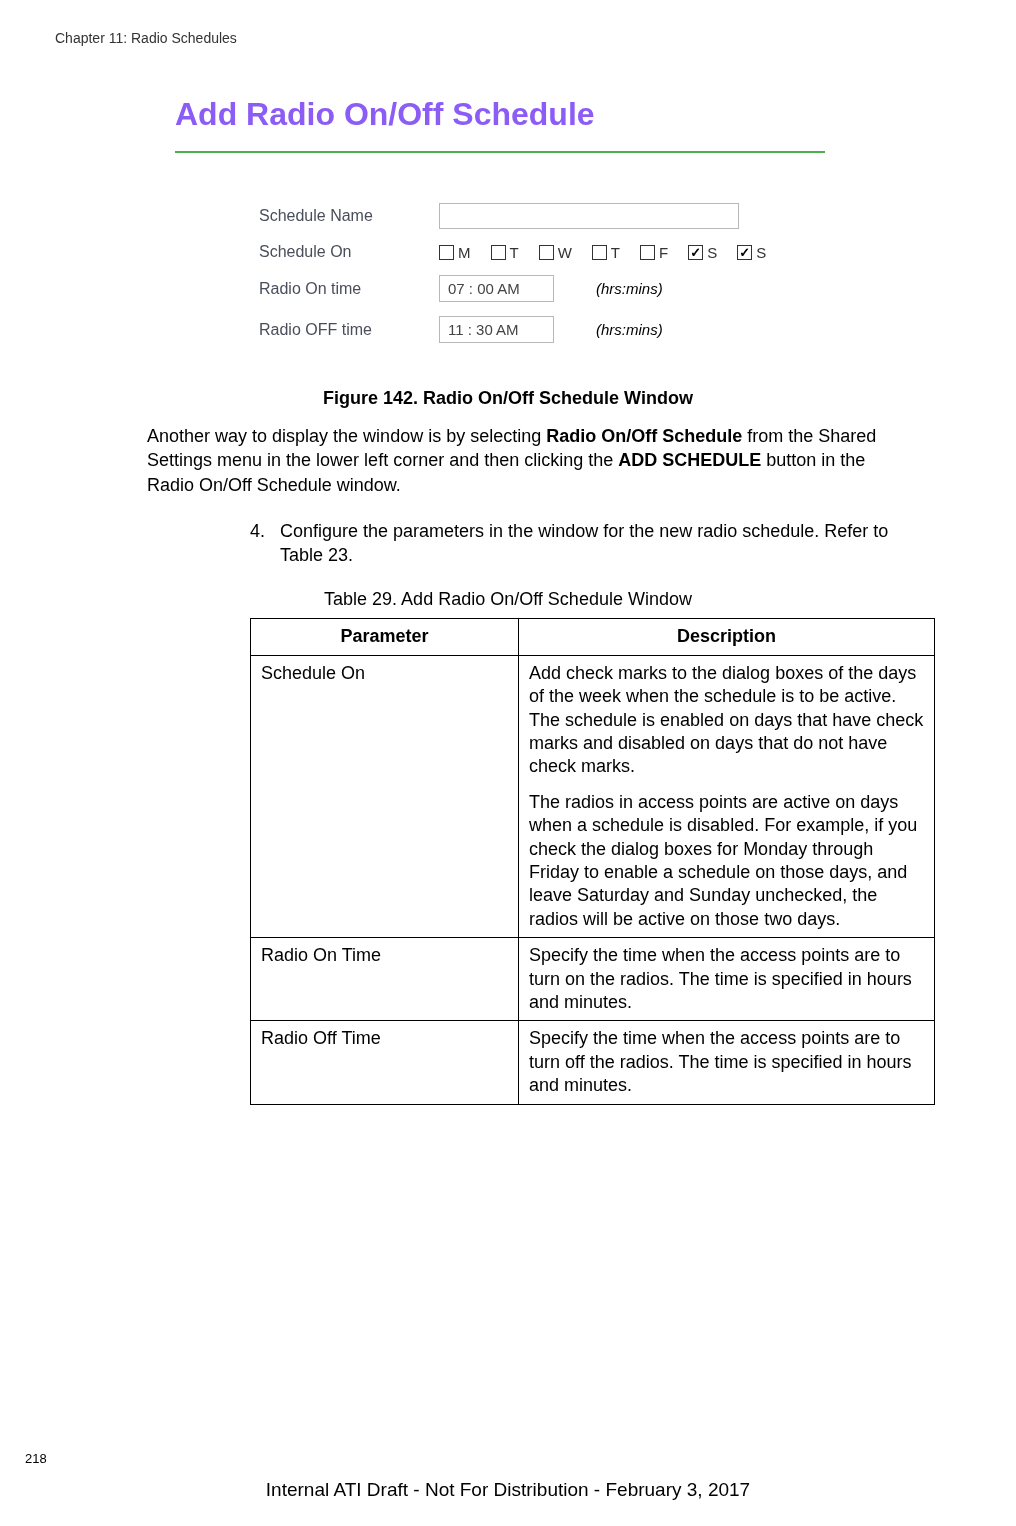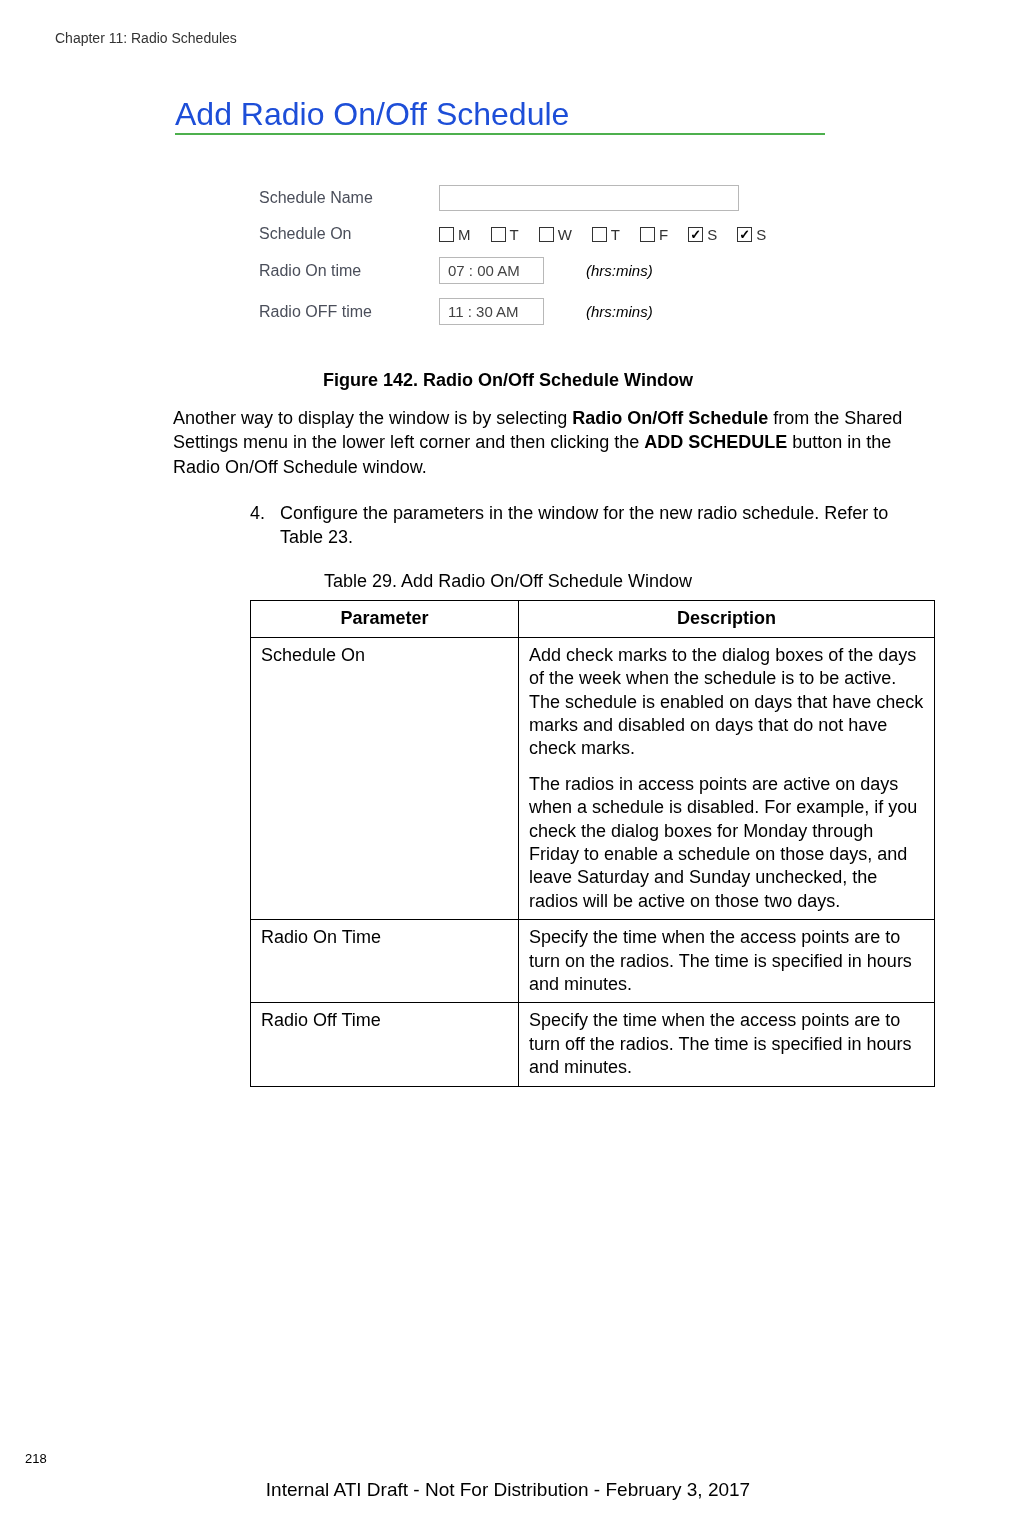--- a/index.html
+++ b/index.html
@@ -16,22 +16,23 @@
       font-size: 14px;
       color: #333;
       margin-bottom: 50px;
     }
     .figure-box {
       margin-left: 120px;
       margin-right: 60px;
     }
     .app-title {
       font-size: 32px;
-      font-weight: normal;
-      color: #1d4ed8;
+      font-weight: bold;
+      color: #8b5cf6;
+      margin-bottom: 18px;
     }
     .title-underline {
       border-top: 2px solid #4db04d;
       width: 650px;
     }
     .form-area {
       margin-top: 50px;
       margin-left: 84px;
     }
     .form-row {
@@ -77,40 +78,40 @@
     }
     .checkbox.checked::after {
       content: "✓";
       color: #000;
       font-weight: bold;
     }
     .time-input {
       border: 1px solid #b8b8b8;
       background: #fff;
       height: 27px;
-      width: 105px;
+      width: 115px;
       padding: 3px 8px;
       font-size: 15px;
       color: #444;
     }
     .hrsmins {
       font-style: italic;
       margin-left: 42px;
       color: #000000;
       font-size: 15px;
     }
     .figure-caption {
       text-align: center;
       font-size: 18px;
       margin-top: 45px;
       margin-bottom: 15px;
       font-weight: bold;
     }
     .body-text {
-      margin-left: 118px;
+      margin-left: 92px;
       margin-right: 55px;
       font-size: 18px;
       line-height: 1.35;
       margin-bottom: 22px;
     }
     .step-row {
       display: flex;
       margin-left: 195px;
       margin-right: 55px;
       font-size: 18px;

